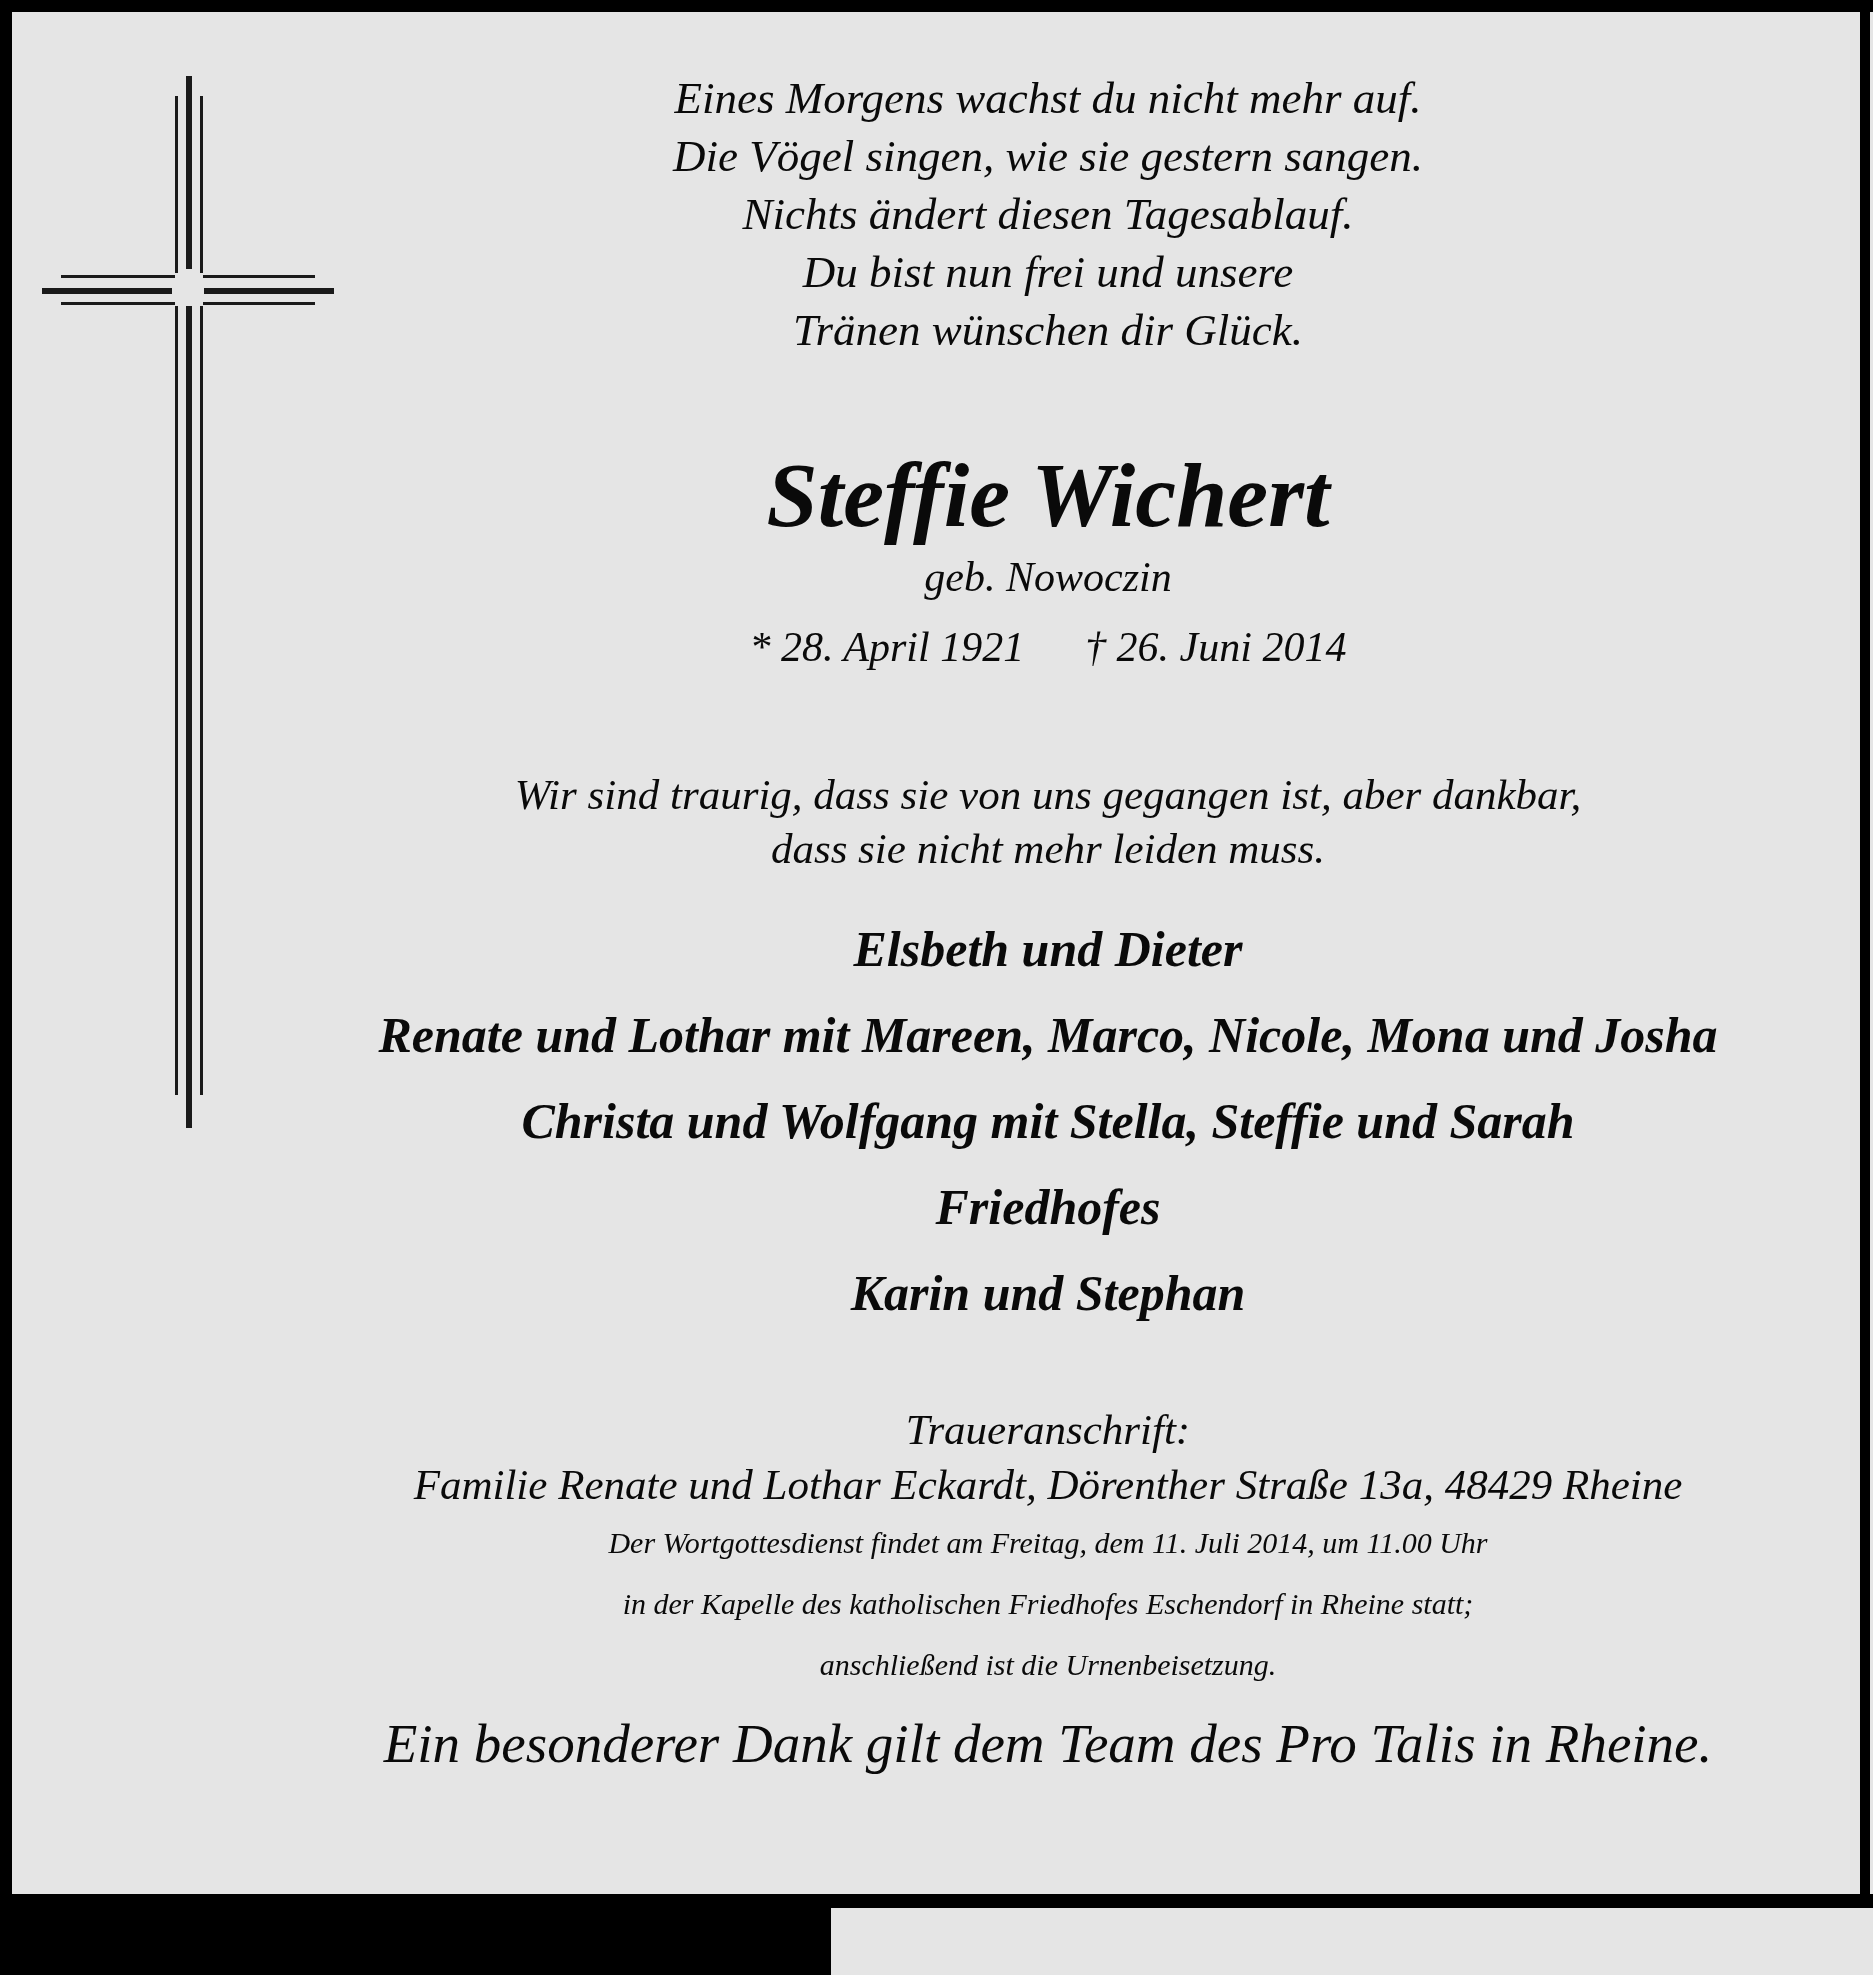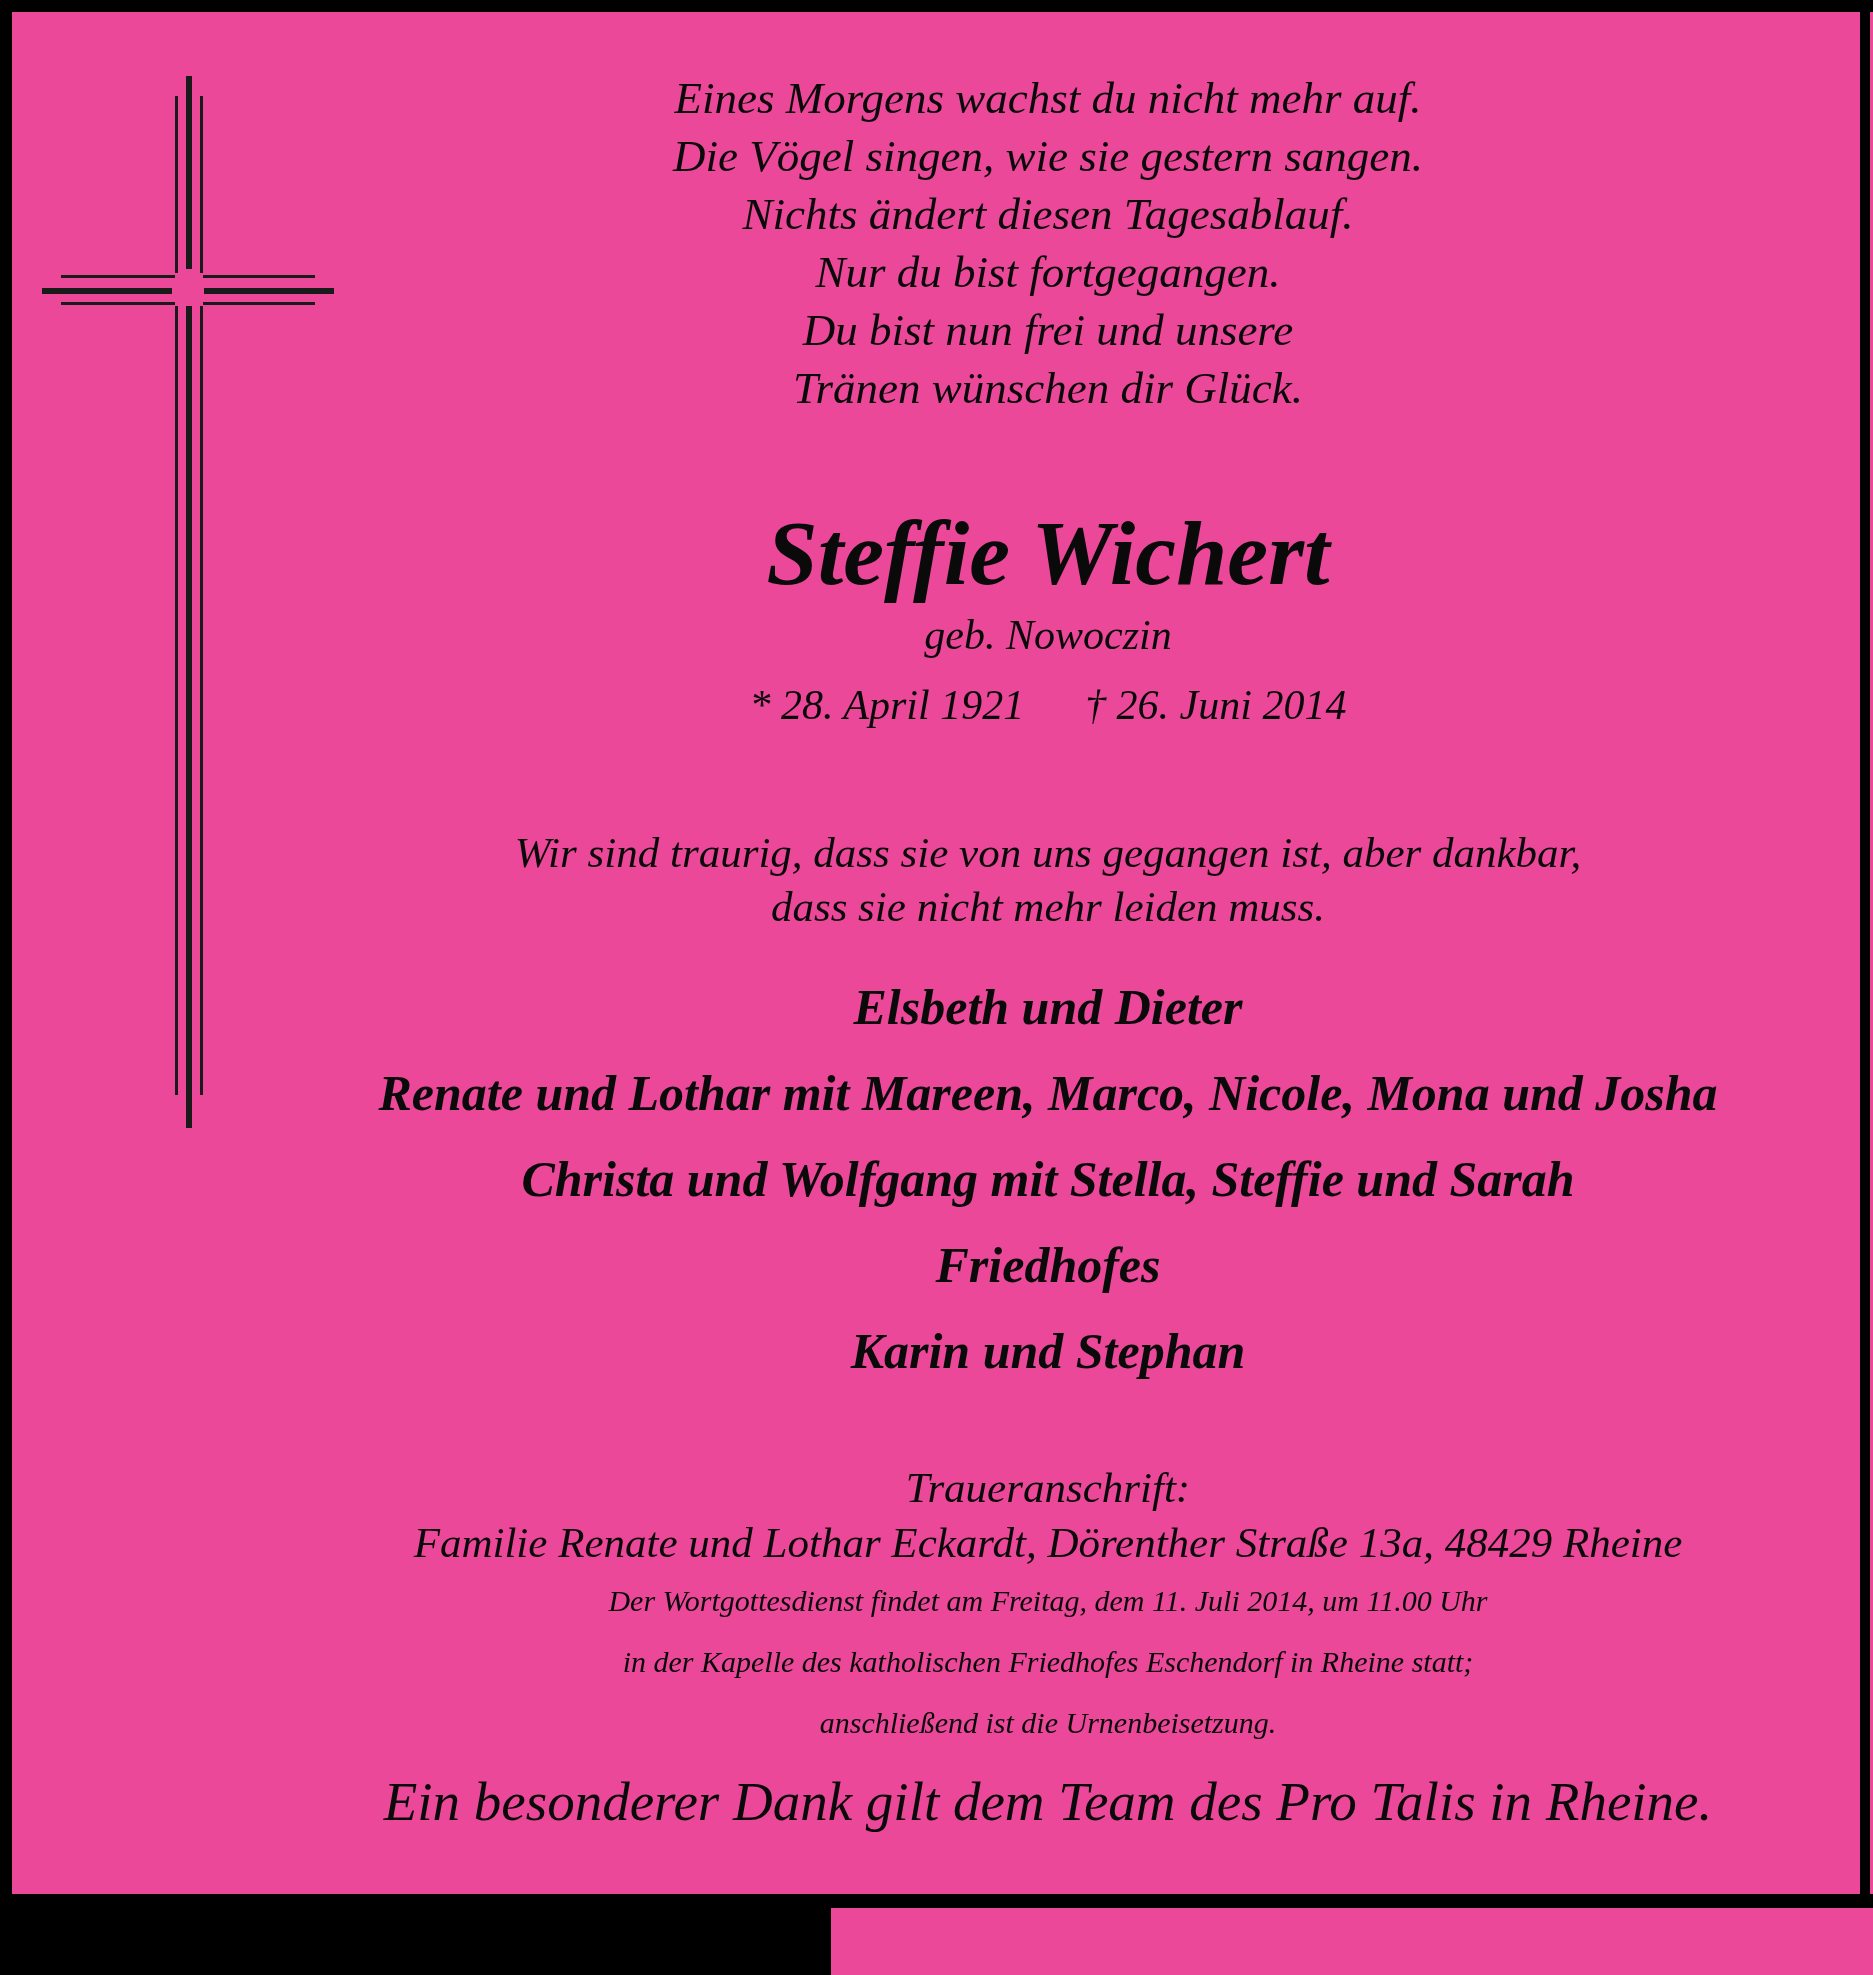--- a/index.html
+++ b/index.html
@@ -1,17 +1,17 @@
 <!DOCTYPE html>
 <html style="font-size:9.2px"><head>
 <meta charset="utf-8">
 <style>
   html,body{margin:0;padding:0;background:#ffffff;}
   .stage{
-    position:relative;width:1873px;height:1975px;background:#ec4899;overflow:hidden;
+    position:relative;width:1873px;height:1975px;background:#e5e5e5;overflow:hidden;
     font-family:"Liberation Serif","DejaVu Serif",serif;font-style:italic;color:#0a0a0a;
   }
   
   .bar{position:absolute;background:#000000;}
   .frame-top{left:0;top:0;width:1873px;height:12px;}
   .frame-left{left:0;top:0;width:11.5px;height:1908px;}
   .frame-right{left:1860px;top:0;width:10.4px;height:1908px;}
   .frame-bottom{left:0;top:1894px;width:1873px;height:14px;}
   .bottom-left-block{left:0;top:1894px;width:831px;height:81px;}
   
@@ -61,21 +61,20 @@
     <div class="seg" style="left:61px;top:302px;width:114px;height:2.9px;"></div>
     <div class="seg" style="left:203px;top:302px;width:112px;height:2.9px;"></div>
   </div>
 
   <div class="content">
 
     <div class="poem">
       <div>Eines Morgens wachst du nicht mehr auf.</div>
       <div>Die Vögel singen, wie sie gestern sangen.</div>
       <div>Nichts ändert diesen Tagesablauf.</div>
-      <div>Nur du bist fortgegangen.</div>
       <div>Du bist nun frei und unsere</div>
       <div>Tränen wünschen dir Glück.</div>
     </div>
 
     <div class="name">Steffie Wichert</div>
     <div class="maiden">geb. Nowoczin</div>
 
     <div class="dates">
       <span class="birth">* 28. April 1921</span>
       <span class="death">† 26. Juni 2014</span>

